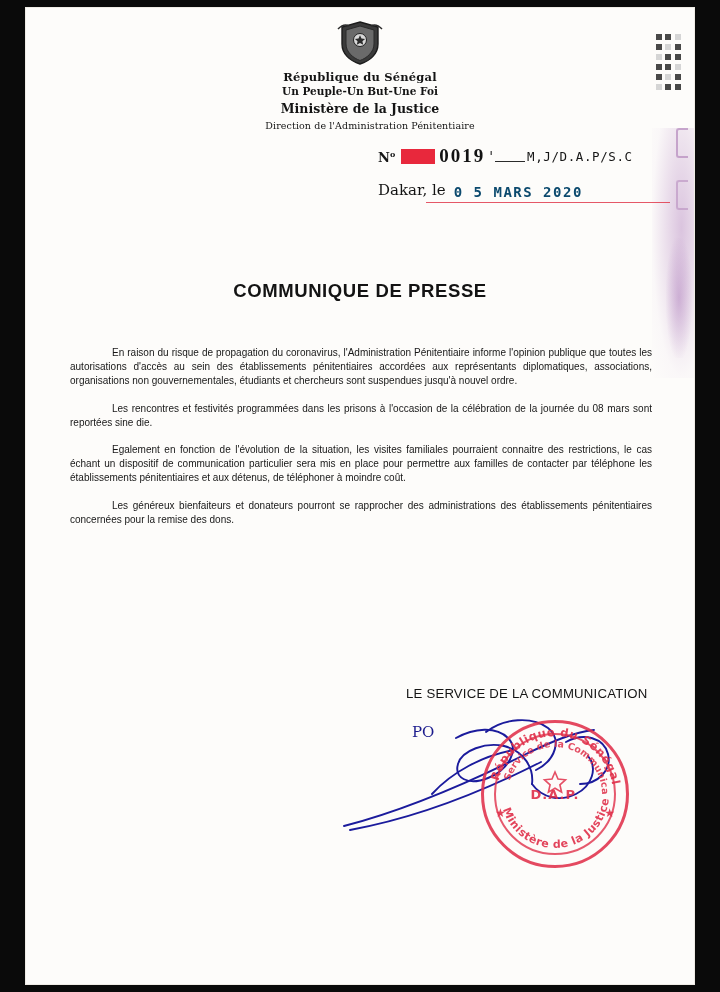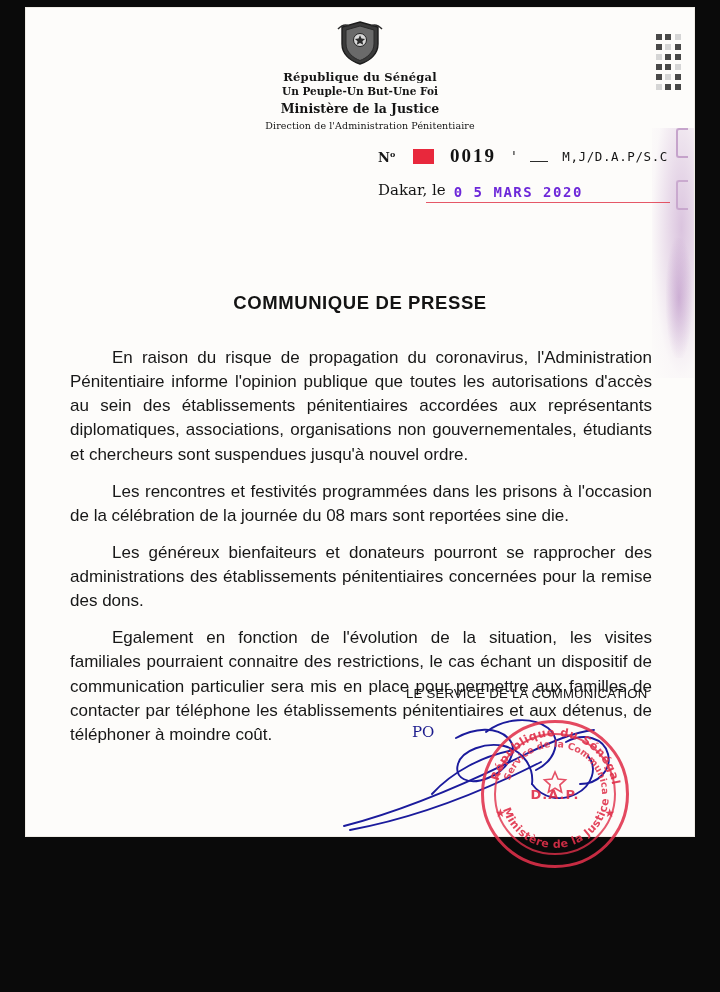--- a/index.html
+++ b/index.html
@@ -20,21 +20,21 @@
     height: 992px;
     background: #0a0a0a;
   }
 
   
   .sheet {
     position: absolute;
     left: 26px;
     top: 8px;
     width: 668px;
-    height: 828px;
+    height: 976px;
     background: #fdfcfa;
     box-shadow: 0 0 0 1px #efece6;
   }
 
   
   .blotch-a {
     position: absolute;
     right: 0px;
     top: 120px;
     width: 42px;
@@ -142,23 +142,22 @@
     position: absolute;
     left: 352px;
     top: 138px;
     width: 290px;
     font-family: "DejaVu Serif", serif;
     color: #151515;
   }
   .ref-row {
     display: flex;
     align-items: flex-end;
-    gap: 14px;
+    gap: 2px;
     white-space: nowrap;
-    justify-content: flex-end;
   }
   .ref-label {
     font-size: 13px;
     font-weight: 700;
   }
   .ref-label sup { font-size: 8px; }
   .ref-redact {
     display: inline-block;
     width: 34px;
     height: 15px;
@@ -204,57 +203,57 @@
     font-family: "DejaVu Serif", serif;
     font-size: 15px;
     font-weight: 400;
     color: #141414;
   }
   .date-stamp {
     font-family: "DejaVu Sans Mono", monospace;
     font-size: 14px;
     font-weight: 700;
     letter-spacing: 1.5px;
-    color: #6d28d9;
+    color: #0c4a6e;
     padding: 0 2px;
     position: relative;
     top: 1px;
   }
   .date-underline {
     position: absolute;
     left: 48px;
     top: 56px;
     width: 244px;
     height: 0;
     border-bottom: 1.6px solid #e03a4c;
     opacity: .85;
   }
 
   
   .title {
     position: absolute;
     left: 0;
     right: 0;
-    top: 284px;
+    top: 272px;
     text-align: center;
     font-family: "Liberation Sans", sans-serif;
     font-size: 18.5px;
     font-weight: 700;
     letter-spacing: .6px;
     color: #131313;
   }
 
   
   .body-copy {
     position: absolute;
     left: 44px;
     right: 42px;
     top: 338px;
     font-family: "Liberation Sans", sans-serif;
-    font-size: 17px;
+    font-size: 10px;
     line-height: 1.42;
     color: #171717;
     text-align: justify;
   }
   .body-copy p {
     margin: 0 0 13px 0;
     text-indent: 42px;
   }
   .body-copy p:last-child { margin-bottom: 0; }
 
@@ -398,22 +397,22 @@
         <span class="date-stamp">0 5 MARS 2020</span>
       </div>
       <div class="date-underline"></div>
     </div>
 
     <div class="title">COMMUNIQUE DE PRESSE</div>
 
     <div class="body-copy">
       <p>En raison du risque de propagation du coronavirus, l'Administration Pénitentiaire informe l'opinion publique que toutes les autorisations d'accès au sein des établissements pénitentiaires accordées aux représentants diplomatiques, associations, organisations non gouvernementales, étudiants et chercheurs sont suspendues jusqu'à nouvel ordre.</p>
       <p>Les rencontres et festivités programmées dans les prisons à l'occasion de la célébration de la journée du 08 mars sont reportées sine die.</p>
+      <p>Egalement en fonction de l'évolution de la situation, les visites familiales pourraient connaitre des restrictions, le cas échant un dispositif de communication particulier sera mis en place pour permettre aux familles de contacter par téléphone les établissements pénitentiaires et aux détenus, de téléphoner à moindre coût.</p>
       <p>Les généreux bienfaiteurs et donateurs pourront se rapprocher des administrations des établissements pénitentiaires concernées pour la remise des dons.</p>
-      <p>Egalement en fonction de l'évolution de la situation, les visites familiales pourraient connaitre des restrictions, le cas échant un dispositif de communication particulier sera mis en place pour permettre aux familles de contacter par téléphone les établissements pénitentiaires et aux détenus, de téléphoner à moindre coût.</p>
     </div>
 
     <div class="sign-block">
       <div class="sign-title">LE SERVICE DE LA COMMUNICATION</div>
       <div class="sign-po">PO</div>
     </div>
 
     <div class="signature">
       <svg width="330" height="160" viewBox="0 0 330 160" aria-hidden="true">
         <g fill="none" stroke="#1b1b9c" stroke-width="1.9" stroke-linecap="round">

